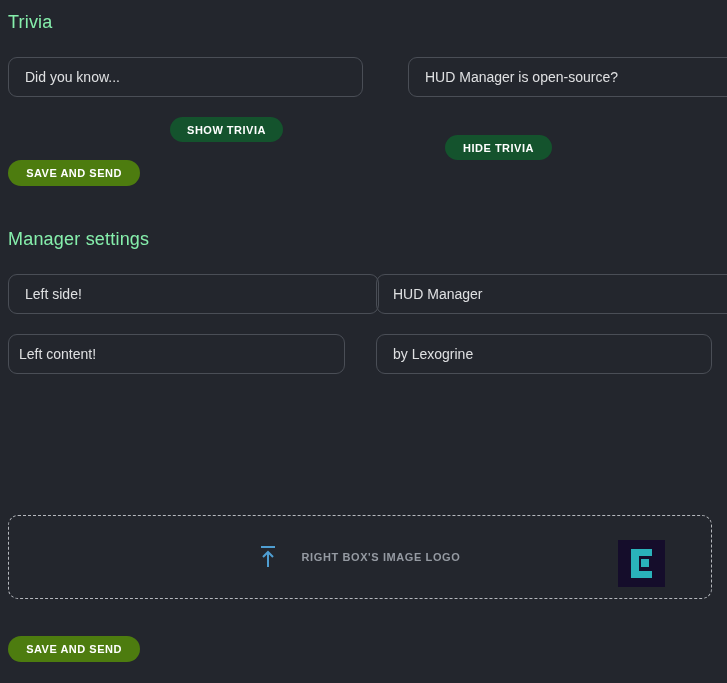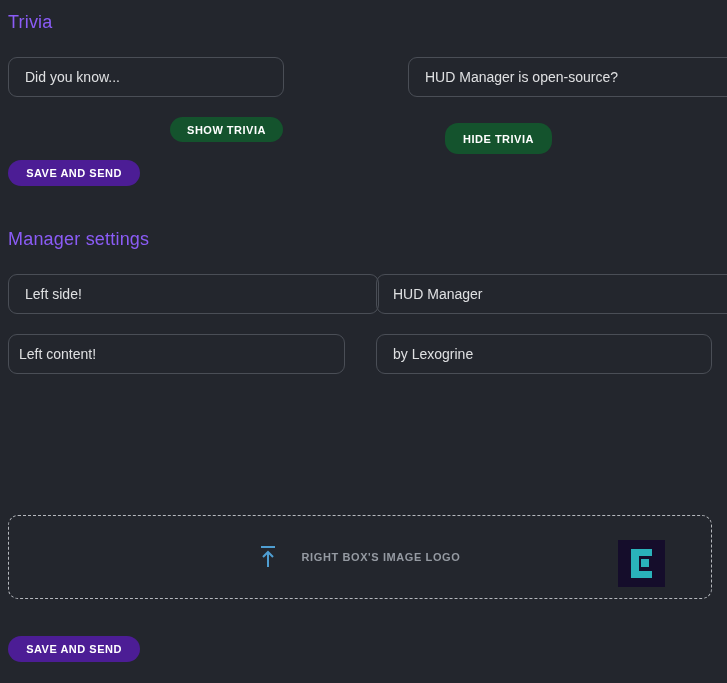--- a/index.html
+++ b/index.html
@@ -10,21 +10,21 @@
     overflow: hidden;
   }
   .page {
     position: relative;
     width: 727px; height: 683px;
     background: #23262d;
   }
   .section-title {
     position: absolute;
     left: 8px;
-    color: #8b5cf6;
+    color: #86efac;
     font-size: 18px;
     font-weight: 500;
     letter-spacing: 0.2px;
   }
   .text-input {
     position: absolute;
     box-sizing: border-box;
     height: 40px;
     background: transparent;
     border: 1px solid #4a4e56;
@@ -46,21 +46,21 @@
     font-size: 11px;
     font-weight: bold;
     letter-spacing: 0.5px;
     display: flex;
     align-items: center;
     justify-content: center;
     cursor: pointer;
     padding: 0;
   }
   .btn-gray { background: #14532d; }
-  .btn-purple { background: #4c1d95; }
+  .btn-purple { background: #4d7c0f; }
   .dropzone {
     position: absolute;
     left: 8px;
     box-sizing: border-box;
     width: 704px;
     border: 1px dashed #b5b8bd;
     border-radius: 10px;
     display: flex;
     align-items: center;
     justify-content: center;
@@ -86,27 +86,27 @@
     background: #150d2b;
   }
 </style>
 </head>
 <body>
 
 <div class="page">
 
   <div class="section-title" style="top:12px;">Trivia</div>
 
-  <input class="text-input" style="left: 8px; top: 57px; width: 276px;" type="text" value="Did you know...">
+  <input class="text-input" style="left: 8px; top: 57px; width: 355px;" type="text" value="Did you know...">
 
   <input class="text-input" style="left: 376px; top: 57px; width: 336px; margin-left: 32px;" type="text" value="HUD Manager is open-source?">
 
   <button class="pill-btn btn-gray" style="left:170px; top:117px; width:113px; height:25px;">SHOW TRIVIA</button>
 
-  <button class="pill-btn btn-gray" style="left:445px; top:123px; width:107px; height:31px;">HIDE TRIVIA</button>
+  <button class="pill-btn btn-gray" style="left:445px; top:135px; width:107px; height:25px;">HIDE TRIVIA</button>
 
   <button class="pill-btn btn-purple" style="left:8px; top:160px; width:132px;">SAVE AND SEND</button>
 
   <div class="section-title" style="top:229px;">Manager settings</div>
 
   <input class="text-input" style="left: 8px; top: 274px; width: 371px;" type="text" value="Left side!">
 
   <input class="text-input" style="left: 376px; top: 274px; width: 396px;" type="text" value="HUD Manager">
 
   <input class="text-input" style="left: 8px; top: 334px; width: 337px; padding-left: 10px;" type="text" value="Left content!">

